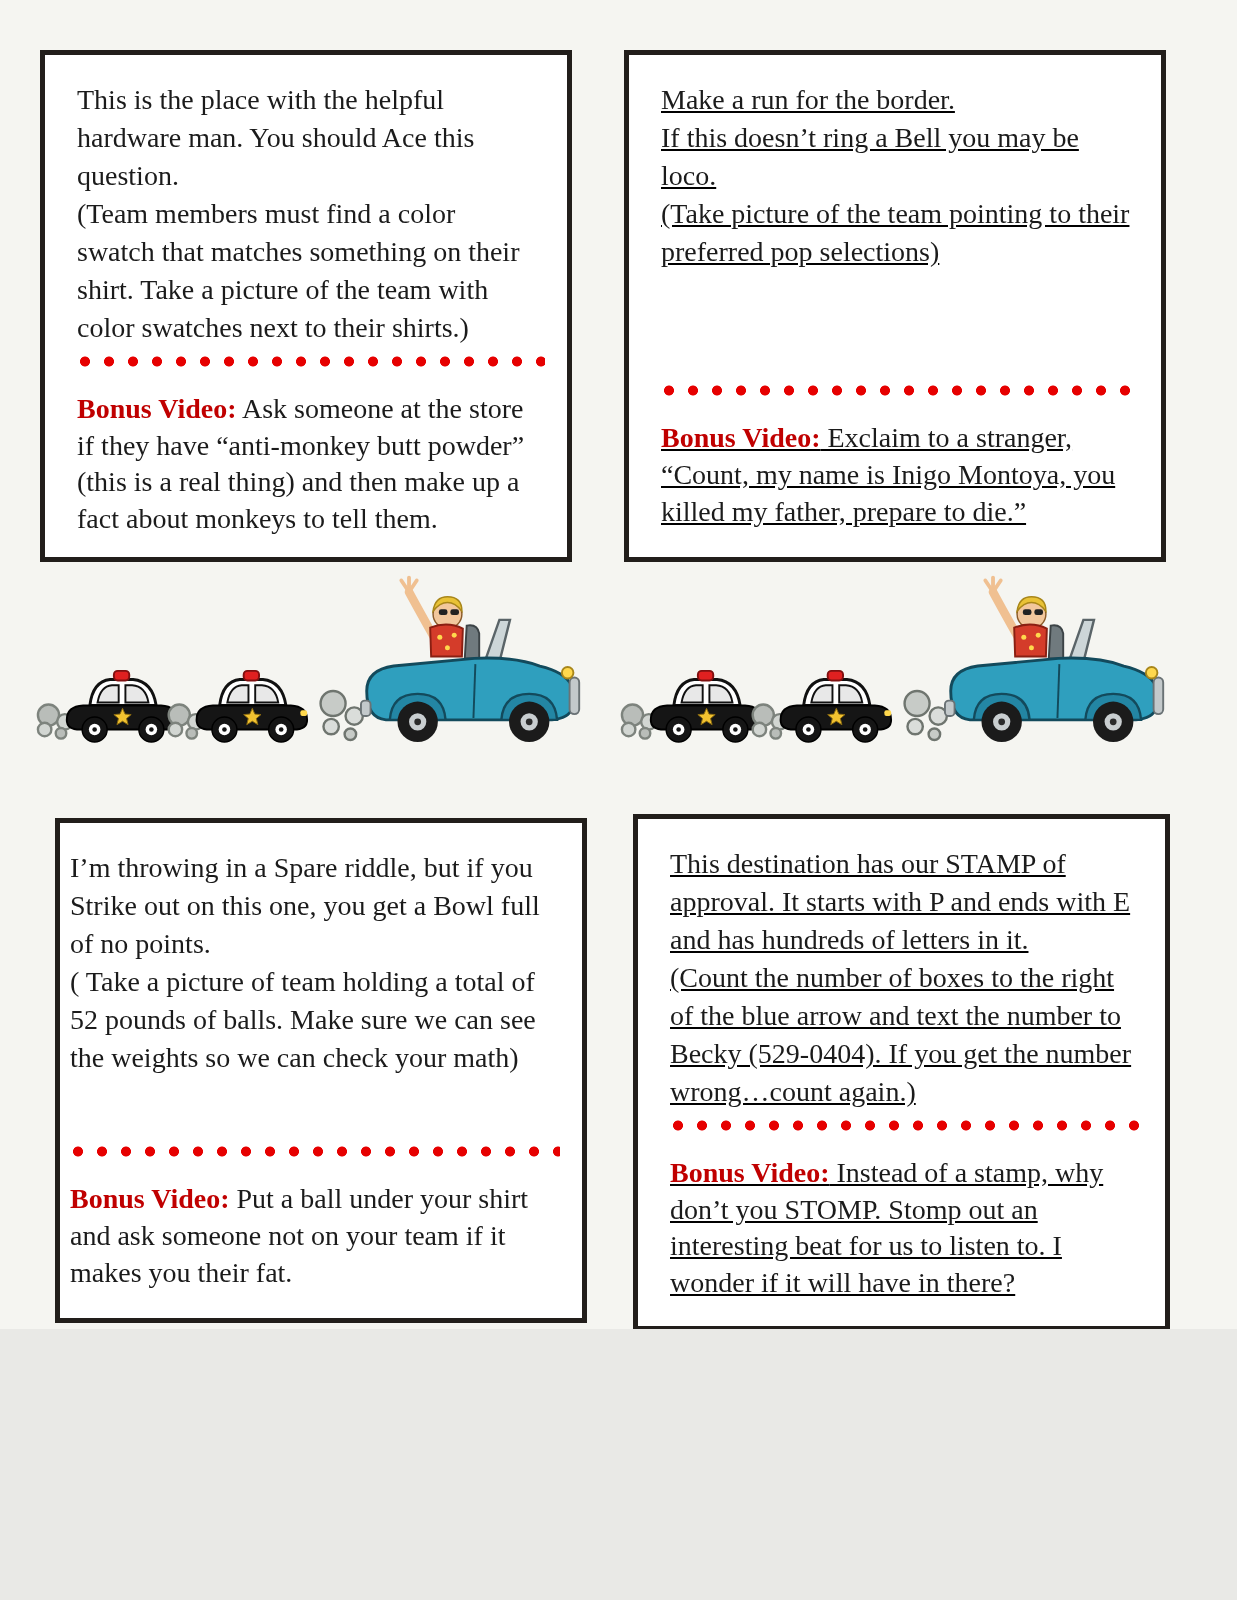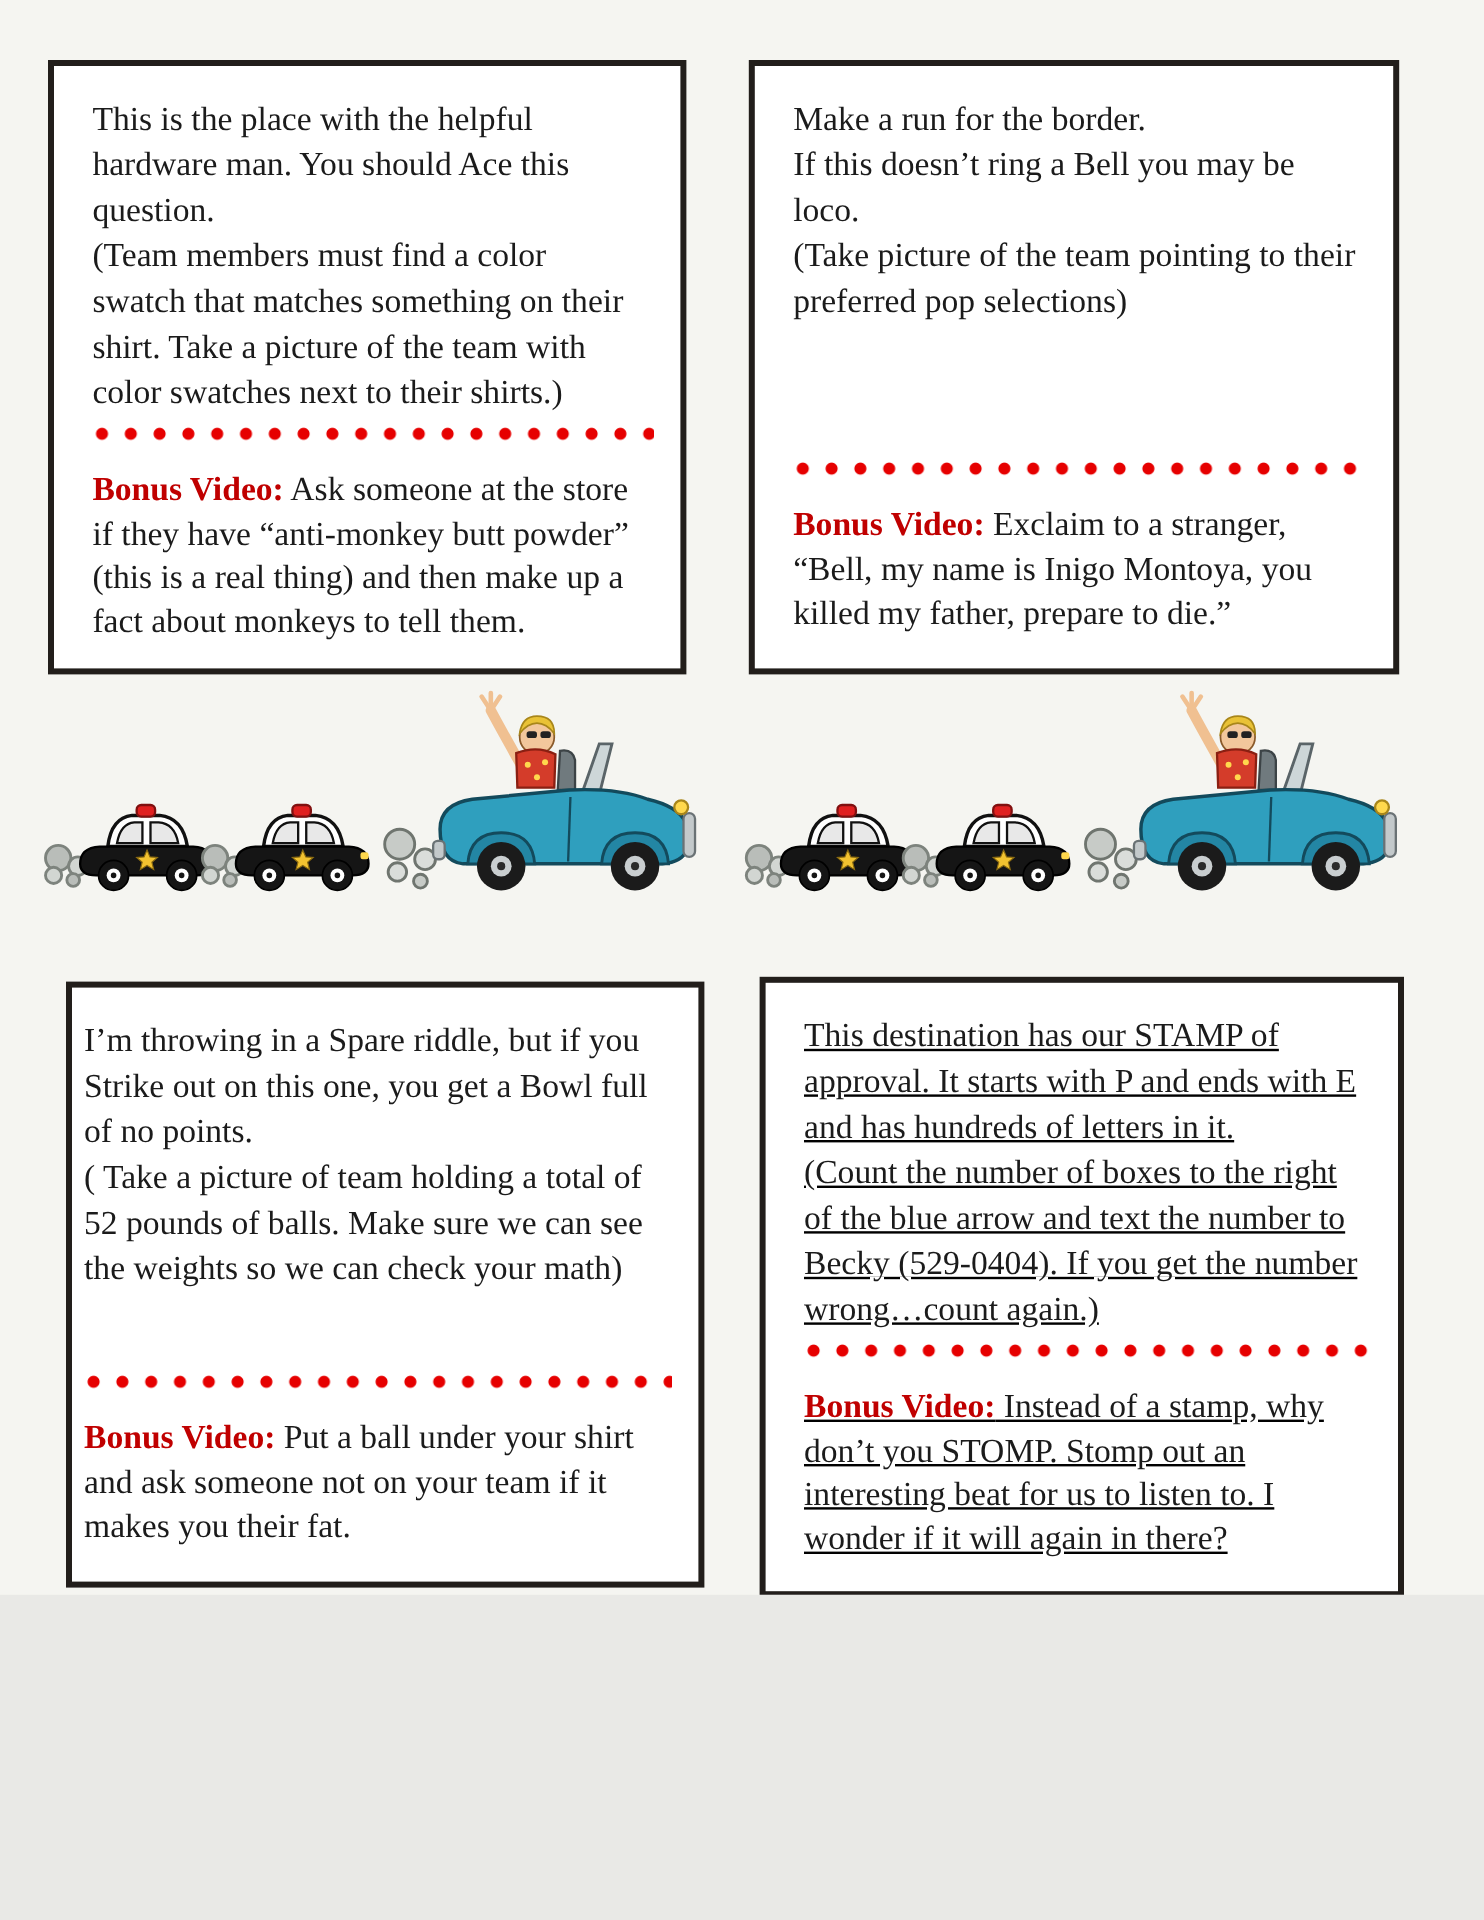--- a/index.html
+++ b/index.html
@@ -18,21 +18,21 @@
   .card {
     position: absolute;
     box-sizing: border-box;
     background: #ffffff;
     border: 5px solid #221e1b;
     padding: 26px 30px 26px 32px;
     display: flex;
     flex-direction: column;
   }
   .card-1 { left: 40px;  top: 50px;  width: 532px; height: 512px; }
-  .card-2 { left: 624px; top: 50px;  width: 542px; height: 512px; }
+  .card-2 { left: 624px; top: 50px;  width: 542px; height: 512px; text-decoration: underline; }
   .card-3 { left: 55px;  top: 818px; width: 532px; height: 505px; padding-left: 10px; }
   .card-4 { left: 633px; top: 814px; width: 537px; height: 517px; text-decoration: underline; }
 
   .riddle {
     margin: 0;
     font-size: 28px;
     line-height: 1.36;
     color: #1b1b1b;
     white-space: pre-line;
   }
@@ -161,37 +161,37 @@
     <div class="dotted-divider"></div>
     <p class="bonus"><span class="bonus-label">Bonus Video:</span><span> Ask someone at the store if they have “anti-monkey butt powder” (this is a real thing) and then make up a fact about monkeys to tell them.</span></p>
   </section>
 
   <section class="card card-2">
     <p class="riddle">Make a run for the border.
 If this doesn’t ring a Bell you may be loco.
 (Take picture of the team pointing to their preferred pop selections)</p>
     <div class="card-spacer"></div>
     <div class="dotted-divider"></div>
-    <p class="bonus"><span class="bonus-label">Bonus Video:</span><span> Exclaim to a stranger, “Bell, my name is Inigo Montoya, you killed my father, prepare to die.”</span></p>
+    <p class="bonus"><span class="bonus-label">Bonus Video:</span><span> Exclaim to a stranger, “Count, my name is Inigo Montoya, you killed my father, prepare to die.”</span></p>
   </section>
 
   <section class="card card-3">
     <p class="riddle">I’m throwing in a Spare riddle, but if you Strike out on this one, you get a Bowl full of no points.
 ( Take a picture of team holding a total of 52 pounds of balls. Make sure we can see the weights so we can check your math)</p>
     <div class="card-spacer"></div>
     <div class="dotted-divider"></div>
     <p class="bonus"><span class="bonus-label">Bonus Video:</span><span> Put a ball under your shirt and ask someone not on your team if it makes you their fat.</span></p>
   </section>
 
   <section class="card card-4">
     <p class="riddle">This destination has our STAMP of approval. It starts with P and ends with E and has hundreds of letters in it.
 (Count the number of boxes to the right of the blue arrow and text the number to Becky (529-0404). If you get the number wrong…count again.)</p>
     <div class="card-spacer"></div>
     <div class="dotted-divider"></div>
-    <p class="bonus"><span class="bonus-label">Bonus Video:</span><span> Instead of a stamp, why don’t you STOMP. Stomp out an interesting beat for us to listen to. I wonder if it will again in there?</span></p>
+    <p class="bonus"><span class="bonus-label">Bonus Video:</span><span> Instead of a stamp, why don’t you STOMP. Stomp out an interesting beat for us to listen to. I wonder if it will have in there?</span></p>
   </section>
 
   <div class="art art-tl">
     <svg viewBox="0 0 570 200">
         <use href="#chase-scene"></use>
       </svg>
   </div>
   <div class="art art-tr">
     <svg viewBox="0 0 570 200">
         <use href="#chase-scene"></use>

